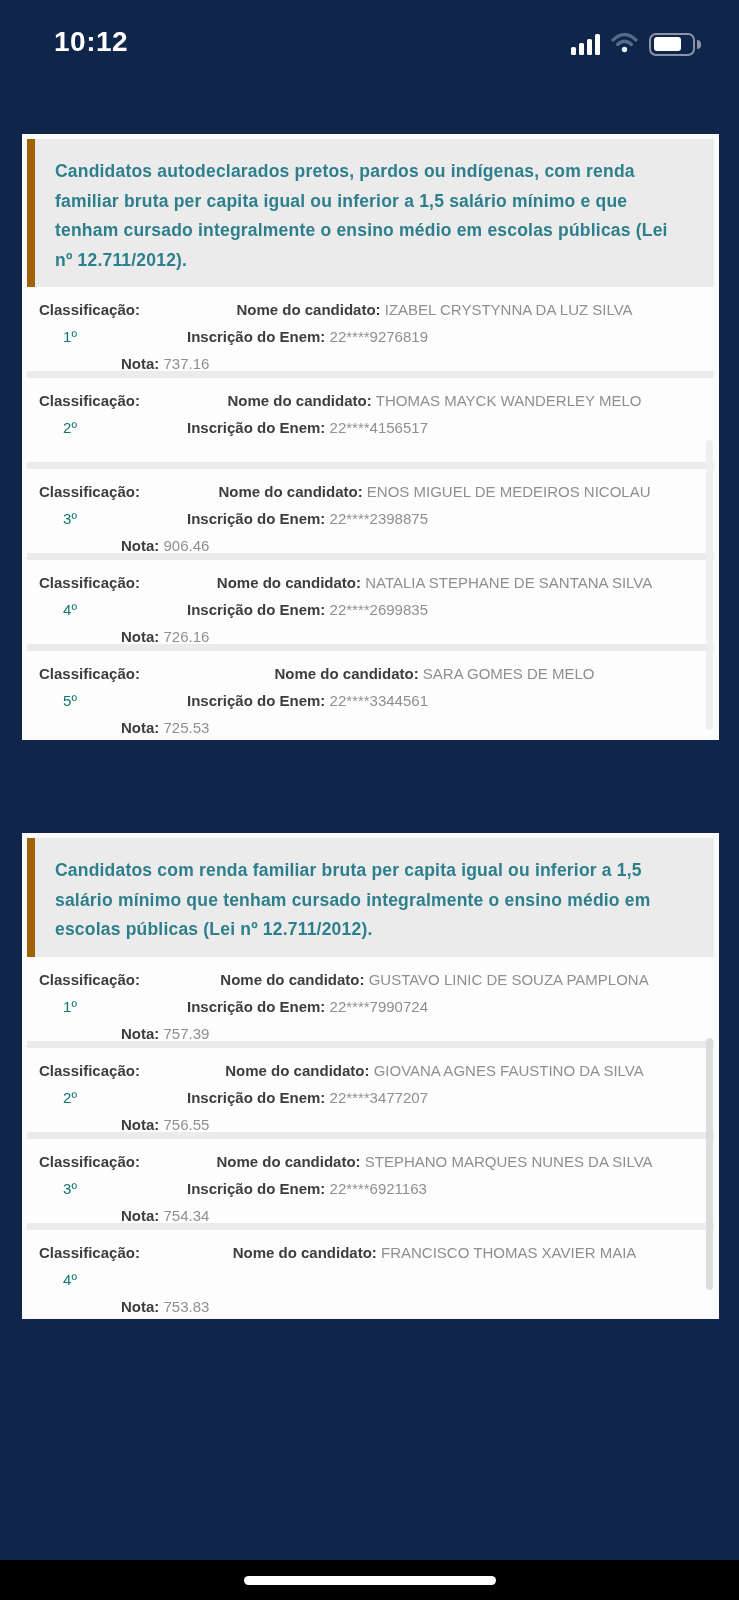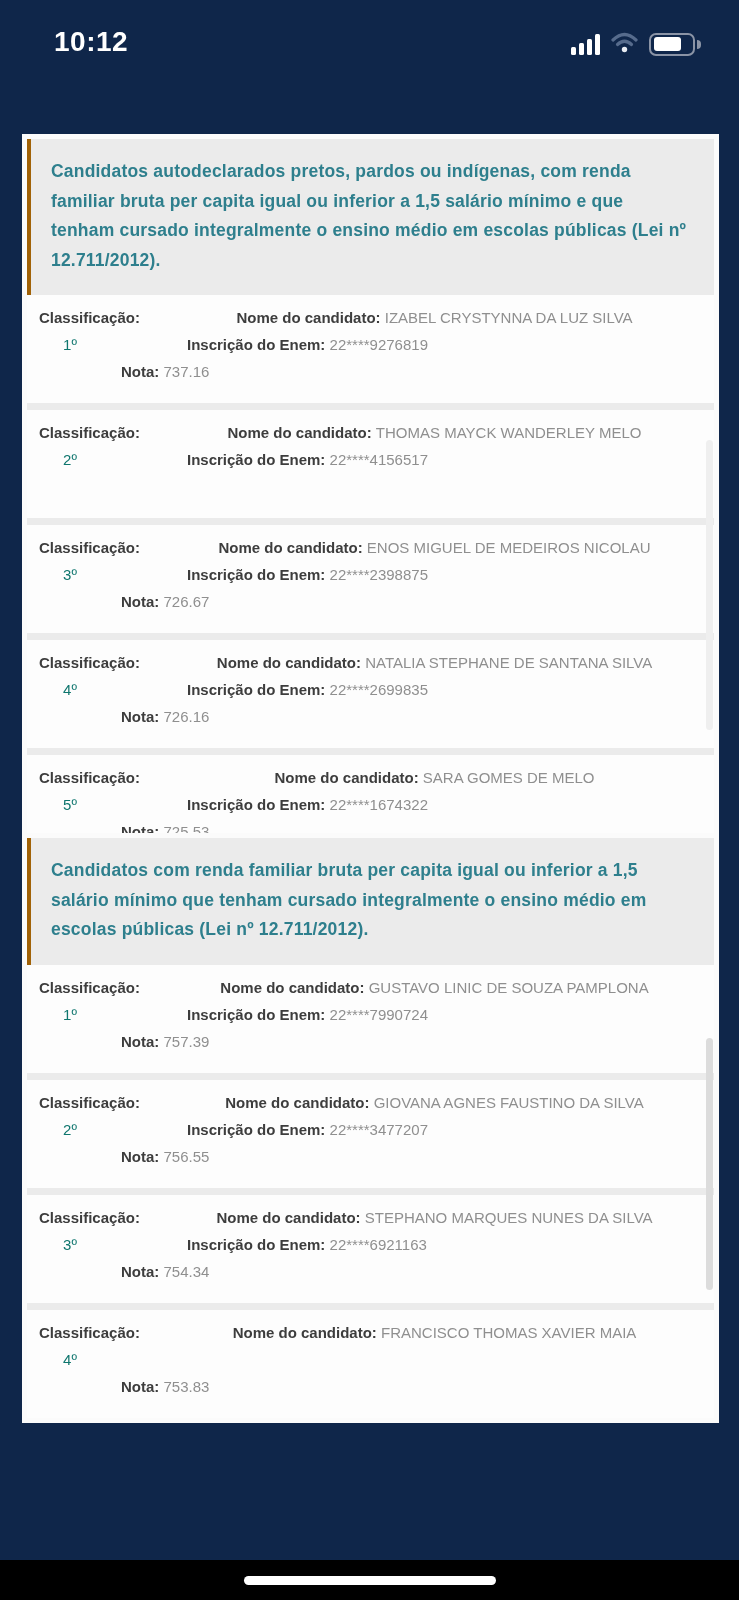--- a/index.html
+++ b/index.html
@@ -33,26 +33,26 @@
   .battery .tip { width:4px; height:9px; background:#8b94a6; border-radius:0 4px 4px 0; margin-left:2px; }
 
   
   .card {
     position:absolute; left:22px; width:697px;
     background:#fbfbfb; padding:5px;
   }
   #card1 { top:134px; }
   #card2 { top:833px; }
   .card-header {
-    background:#ebebeb; border-left:4px solid #a16207;
+    background:#ebebeb; border-left:8px solid #a16207;
     color:#2e7f8d; font-weight:700; font-size:17.5px; line-height:29.5px;
-    letter-spacing:0.2px; padding:18px 24px 20px 20px;
+    letter-spacing:0.2px; padding:18px 24px 12px 20px;
   }
   .rows { display:flex; flex-direction:column; gap:7px; background:#ebebeb; }
-  .row { background:#fdfdfd; height:108px; padding-top:9px; font-size:15px; color:#3d3d3d; }
+  .row { background:#fdfdfd; height:84px; padding-top:9px; font-size:15px; color:#3d3d3d; }
   .line { line-height:27px; white-space:nowrap; }
   .l1, .l2 { display:grid; grid-template-columns:128px 1fr; }
   .classif-label { font-weight:700; padding-left:12px; }
   .name-line { text-align:center; font-weight:700; }
   .ordinal { color:#0f766e; width:86px; text-align:center; }
   .inscr-line { font-weight:700; padding-left:32px; }
   .l3 { font-weight:700; padding-left:94px; }
   .value { color:#8f8f8f; font-weight:400; }
 
   .scroll-thumb { position:absolute; width:7px; border-radius:4px; }
@@ -120,41 +120,41 @@
       </div>
       <div class="row">
         <div class="line l1">
           <span class="classif-label">Classificação:</span>
           <span class="name-line">Nome do candidato: <span class="value">ENOS MIGUEL DE MEDEIROS NICOLAU</span></span>
         </div>
         <div class="line l2">
           <span class="ordinal">3º</span>
           <span class="inscr-line">Inscrição do Enem: <span class="value">22****2398875</span></span>
         </div>
-        <div class="line l3"><span>Nota: <span class="value">726.67</span></span></div>
+        <div class="line l3"><span>Nota: <span class="value">906.46</span></span></div>
       </div>
       <div class="row">
         <div class="line l1">
           <span class="classif-label">Classificação:</span>
           <span class="name-line">Nome do candidato: <span class="value">NATALIA STEPHANE DE SANTANA SILVA</span></span>
         </div>
         <div class="line l2">
           <span class="ordinal">4º</span>
           <span class="inscr-line">Inscrição do Enem: <span class="value">22****2699835</span></span>
         </div>
         <div class="line l3"><span>Nota: <span class="value">726.16</span></span></div>
       </div>
       <div class="row">
         <div class="line l1">
           <span class="classif-label">Classificação:</span>
           <span class="name-line">Nome do candidato: <span class="value">SARA GOMES DE MELO</span></span>
         </div>
         <div class="line l2">
           <span class="ordinal">5º</span>
-          <span class="inscr-line">Inscrição do Enem: <span class="value">22****1674322</span></span>
+          <span class="inscr-line">Inscrição do Enem: <span class="value">22****3344561</span></span>
         </div>
         <div class="line l3"><span>Nota: <span class="value">725.53</span></span></div>
       </div>
     </div>
   <div class="scroll-thumb"></div>
 </div>
 
 <div class="card" id="card2">
   <div class="card-header">Candidatos com renda familiar bruta per capita igual ou inferior a 1,5 salário mínimo que tenham cursado integralmente o ensino médio em escolas públicas (Lei nº 12.711/2012).</div>
   <div class="rows">

